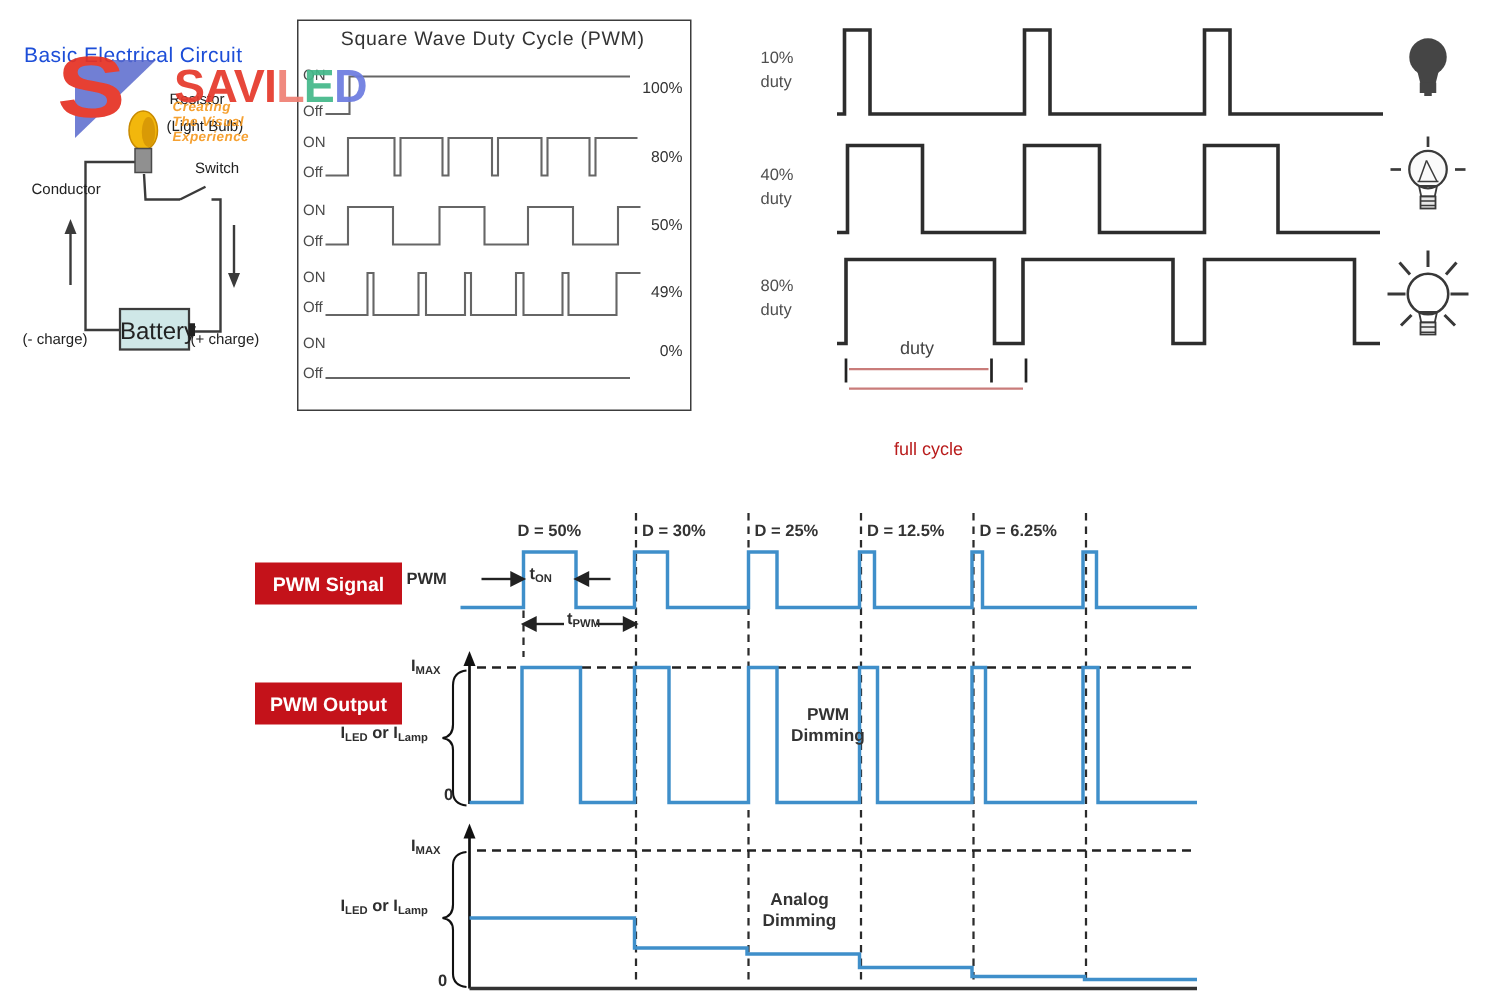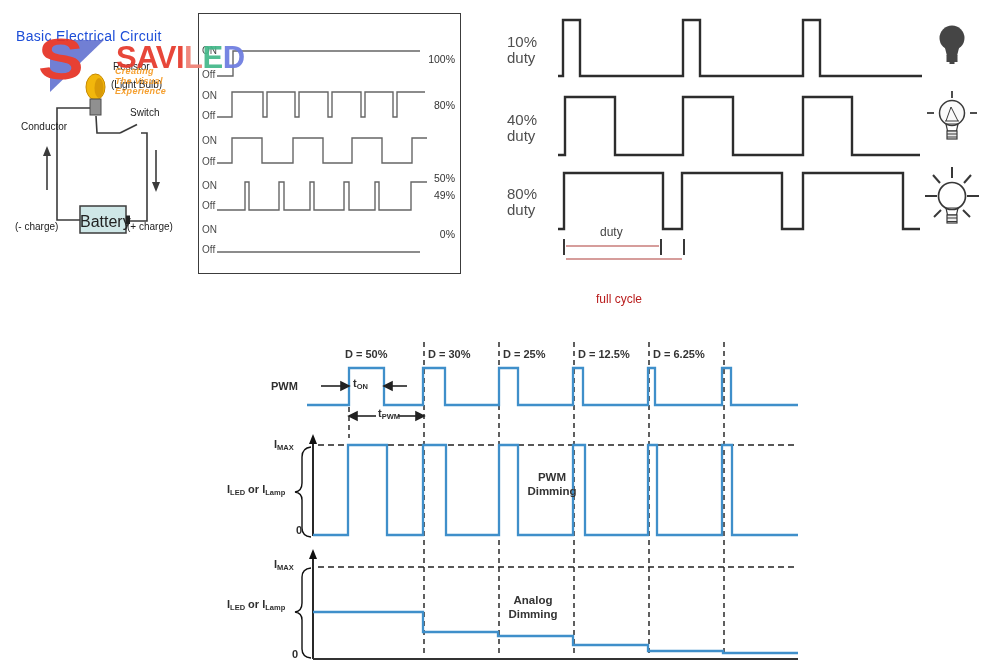--- a/index.html
+++ b/index.html
@@ -6,21 +6,21 @@
   .canvas{position:relative;width:1000px;height:667px;background:#ffffff;overflow:hidden;
           font-family:"Liberation Sans",sans-serif;color:#333;}
   .canvas svg.art{position:absolute;left:0;top:0;z-index:1;}
   .t{position:absolute;z-index:3;white-space:nowrap;}
   .serif{font-family:Liberation Sans, sans-serif;color:#222;}
   .panel-border{position:absolute;left:198px;top:13px;width:261px;height:259px;
                 border:1.5px solid #3c3c3c;z-index:2;background:transparent;}
   .sq-title{left:200px;top:18px;width:257px;text-align:center;font-size:13px;color:#333;letter-spacing:.5px;}
   .onoff{font-size:10px;color:#4a4a4a;left:202px;}
   .pct{font-size:10.5px;color:#333;left:421px;width:34px;text-align:right;}
-  .dutylab{font-size:15px;color:#4f4f4f;left:507px;}
+  .dutylab{font-size:11px;color:#4f4f4f;left:507px;}
   .redbox{position:absolute;left:170px;width:98px;height:28px;background:#c4121a;
           color:#fff;font-weight:bold;font-size:13px;display:flex;align-items:center;
           justify-content:center;z-index:3;}
   .dlab{font-size:11px;font-weight:bold;color:#333;top:348px;}
   .blab{font-size:11px;font-weight:bold;color:#2e2e2e;}
   .sub{font-size:7.5px;font-weight:bold;vertical-align:-2px;}
   .dim{width:72px;text-align:center;font-weight:bold;font-size:11.5px;line-height:1.25;color:#333;}
   .keepws{white-space:pre;}
   .watermark{position:absolute;left:0;top:0;z-index:10;opacity:.93;pointer-events:none;}
   .logo-s{position:absolute;left:38px;top:30px;font-size:58px;font-weight:bold;color:#e63224;
@@ -158,50 +158,57 @@
   <span class="t circ-title">Basic Electrical Circuit</span>
   <span class="t serif" style="left:113px;top:61px;font-size:10px;">Resistor</span>
   <span class="t serif" style="left:111px;top:79px;font-size:10px;">(Light Bulb)</span>
   <span class="t serif" style="left:130px;top:107px;font-size:10px;">Switch</span>
   <span class="t serif" style="left:21px;top:121px;font-size:10px;">Conductor</span>
   <span class="t serif" style="left:80px;top:213px;width:46px;text-align:center;font-size:16px;">Battery</span>
   <span class="t serif" style="left:15px;top:221px;font-size:10px;">(- charge)</span>
   <span class="t serif" style="left:127px;top:221px;font-size:10px;">(+ charge)</span>
 
   <div class="panel-border"></div>
+  <span class="t sq-title">Square Wave Duty Cycle (PWM)</span>
 
   <span class="t onoff" style="top:45px;">ON</span>
   <span class="t onoff" style="top:69px;">Off</span>
   <span class="t pct" style="top:53px;">100%</span>
 
   <span class="t onoff" style="top:90px;">ON</span>
   <span class="t onoff" style="top:110px;">Off</span>
   <span class="t pct" style="top:99px;">80%</span>
 
   <span class="t onoff" style="top:135px;">ON</span>
   <span class="t onoff" style="top:156px;">Off</span>
-  <span class="t pct" style="top:144px;margin-top:28px;">50%</span>
+  <span class="t pct" style="top:144px;">50%</span>
 
   <span class="t onoff" style="top:180px;">ON</span>
   <span class="t onoff" style="top:200px;">Off</span>
   <span class="t pct" style="top:189px;">49%</span>
 
   <span class="t onoff" style="top:224px;">ON</span>
   <span class="t onoff" style="top:244px;">Off</span>
   <span class="t pct" style="top:228px;">0%</span>
 
   <span class="t dutylab" style="top:33px;">10%</span>
   <span class="t dutylab" style="top:49px;">duty</span>
   <span class="t dutylab" style="top:111px;">40%</span>
   <span class="t dutylab" style="top:127px;">duty</span>
   <span class="t dutylab" style="top:185px;">80%</span>
   <span class="t dutylab" style="top:201px;">duty</span>
   <span class="t" style="left:600px;top:225px;font-size:12px;color:#444;">duty</span>
   <span class="t" style="left:596px;top:260px;font-size:12px;color:#b91c1c;margin-top:32px;">full cycle</span>
 
+  <div class="redbox" style="top:375px;">
+    <span>PWM Signal</span>
+  </div>
+  <div class="redbox" style="top:455px;">
+    <span>PWM Output</span>
+  </div>
 
   <span class="t blab" style="left:271px;top:380px;">PWM</span>
 
   <span class="t dlab" style="left:345px;">D = 50%</span>
   <span class="t dlab" style="left:428px;">D = 30%</span>
   <span class="t dlab" style="left:503px;">D = 25%</span>
   <span class="t dlab" style="left:578px;">D = 12.5%</span>
   <span class="t dlab" style="left:653px;">D = 6.25%</span>
 
   <span class="t blab" style="left:353px;top:377px;"><span>t</span><span class="sub">ON</span></span>

